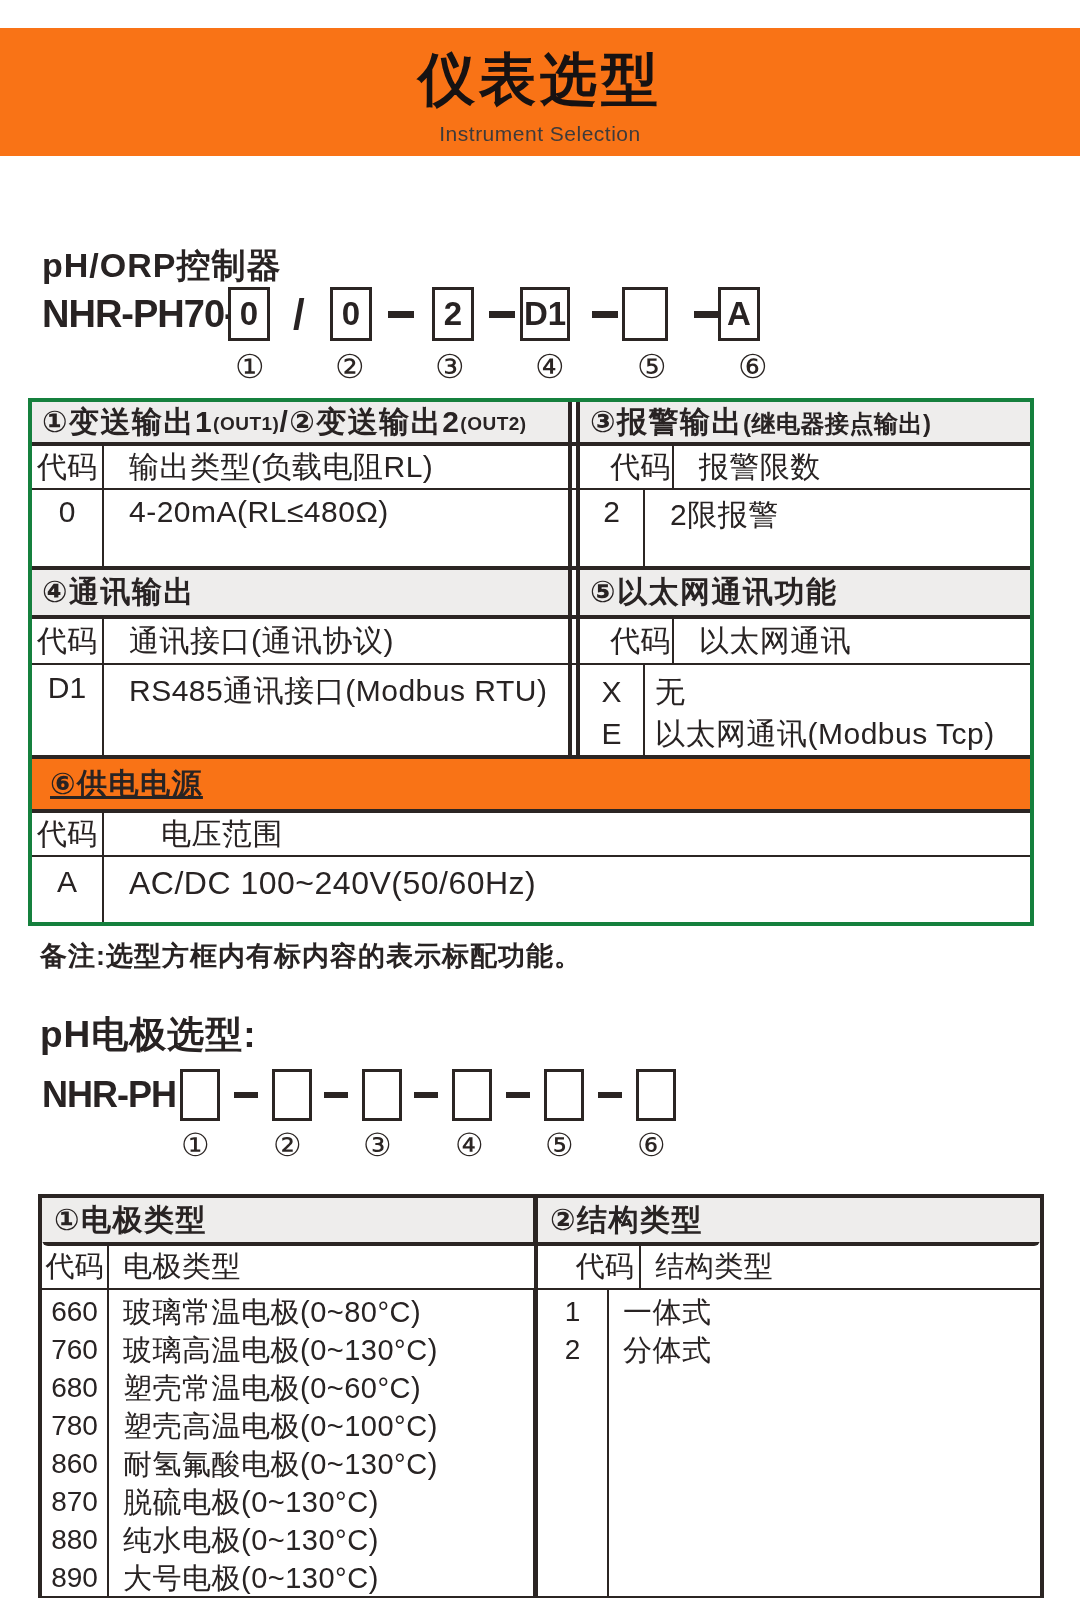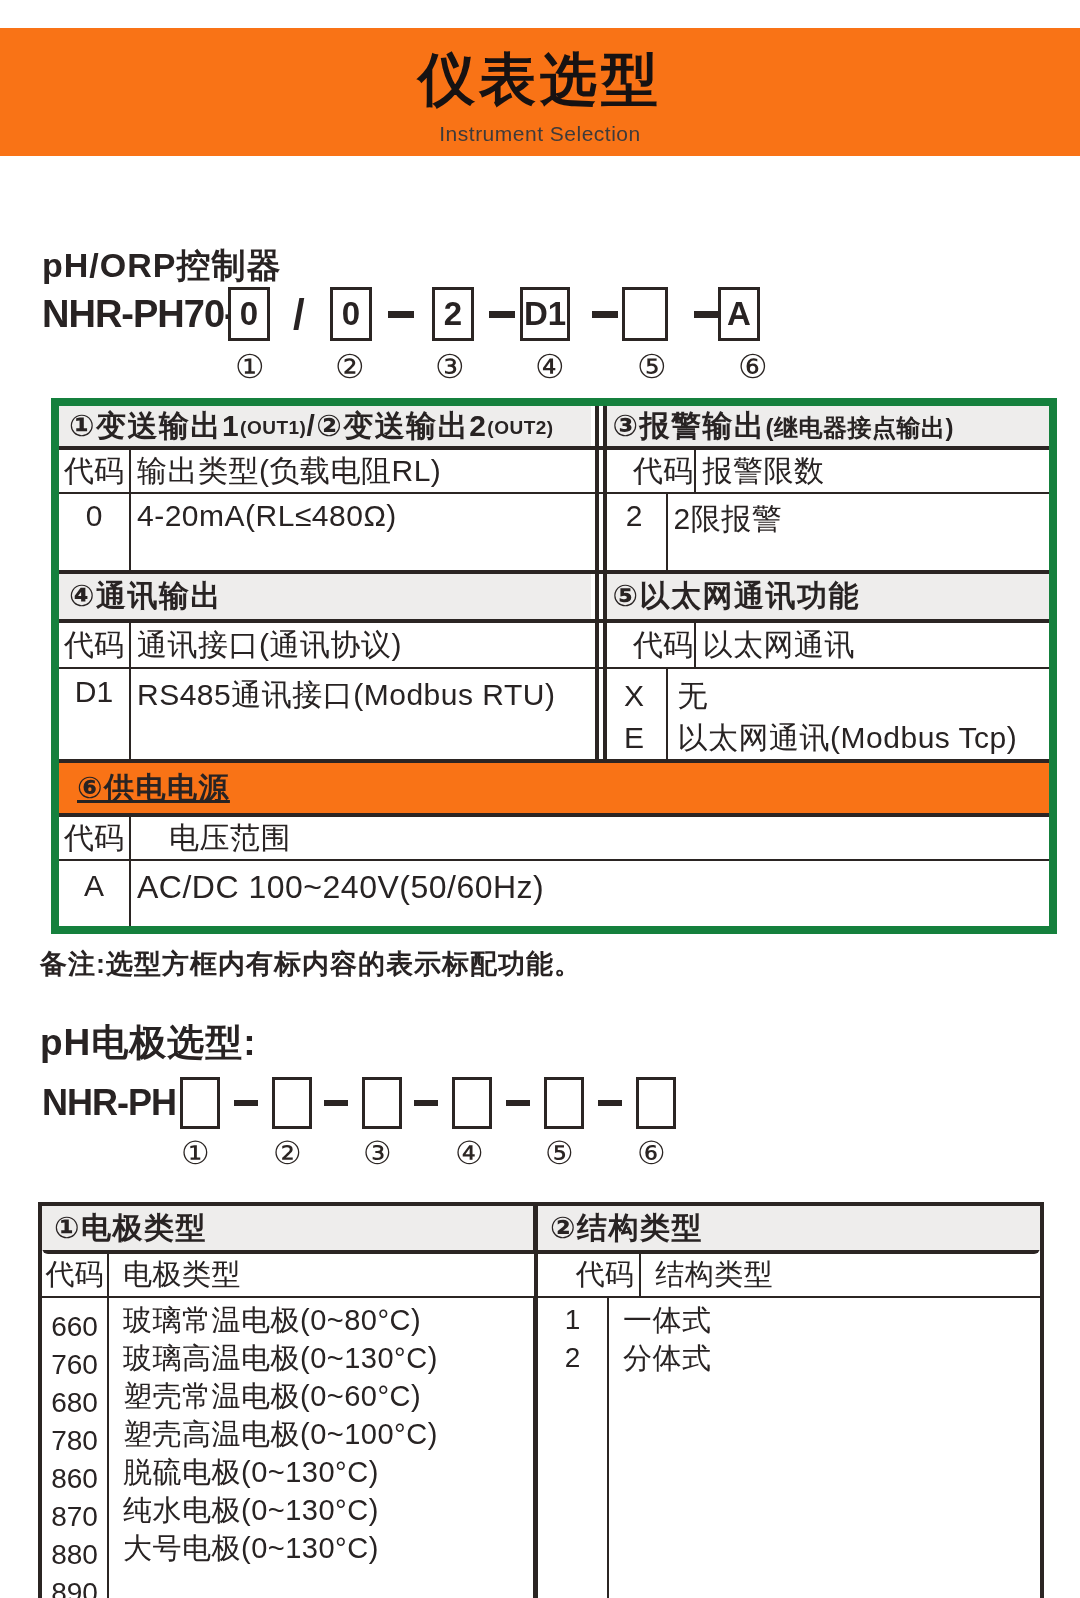--- a/index.html
+++ b/index.html
@@ -20,21 +20,21 @@
   .model-row2{position:relative;height:98px;margin-top:13px;}
   .mprefix{position:absolute;left:42px;top:0;font-size:38px;font-weight:bold;letter-spacing:-1px;line-height:54px;}
   .mprefix2{position:absolute;left:42px;top:0;font-size:36px;font-weight:bold;letter-spacing:-1px;line-height:52px;}
   .mbox{position:absolute;top:0;height:54px;border:3px solid #2b2523;box-sizing:border-box;
         display:flex;align-items:center;justify-content:center;font-size:33px;font-weight:bold;background:#fff;}
   .mbox2{height:52px;}
   .mslash{position:absolute;top:1px;font-size:42px;font-weight:bold;line-height:54px;}
   .mdash{position:absolute;background:#2b2523;}
   .circ{position:absolute;font-family:"DejaVu Serif","Liberation Serif",serif;font-size:33px;color:#2b2523;}
   
-  .tbl{margin-left:51px;width:1006px;box-sizing:border-box;border:8px solid #15803d;}
+  .tbl{margin-left:28px;width:1006px;box-sizing:border-box;border:4px solid #15803d;}
   .tbl2{margin-left:38px;margin-top:27px;width:1006px;height:406px;box-sizing:border-box;
         border:4px solid #2b2523;border-bottom:none;overflow:hidden;}
   .split{position:relative;}
   .row{display:flex;}
   .cl{width:536px;display:flex;box-sizing:border-box;}
   .gp{width:12px;}
   .cr{width:450px;display:flex;box-sizing:border-box;}
   .cl2{width:491px;display:flex;box-sizing:border-box;}
   .gp2{width:5px;background:#2b2523;}
   .cr2{width:502px;display:flex;box-sizing:border-box;}
@@ -43,21 +43,21 @@
   .bb4{border-bottom:4px solid #2b2523;}
   .bb2{border-bottom:2px solid #2b2523;gap:32px;}
   .bb3{border-bottom:3px solid #2b2523;}
   .hdrcell{background:#eeedec;display:flex;align-items:center;padding-left:10px;
            font-size:30px;font-weight:bold;letter-spacing:1.5px;white-space:nowrap;}
   .hdr-small{font-size:19px;font-weight:bold;letter-spacing:0.5px;align-self:center;margin-top:4px;text-align:center;}
   .hdr-small2{font-size:24px;font-weight:bold;letter-spacing:0.5px;align-self:center;margin-top:3px;}
   .code-col{width:72px;border-right:2px solid #2b2523;box-sizing:border-box;display:flex;
             align-items:center;justify-content:center;font-size:30px;flex-shrink:0;}
   .code-col-r{width:65px;}
-  .desc-cell{display:flex;align-items:center;padding-left:6px;font-size:30px;letter-spacing:0.5px;white-space:nowrap;}
+  .desc-cell{display:flex;align-items:center;padding-left:25px;font-size:30px;letter-spacing:0.5px;white-space:nowrap;}
   .ra{height:40px;}
   .rb{height:42px;}
   .rc{height:76px;}
   .rc .code-col,.rc .desc-cell{align-items:flex-start;padding-top:5px;}
   .rd{height:45px;}
   .re{height:44px;}
   .rf{height:90px;}
   .rf .code-col,.rf .desc-cell{align-items:flex-start;padding-top:6px;}
   .stackcode{width:65px;border-right:2px solid #2b2523;box-sizing:border-box;display:flex;
              flex-direction:column;align-items:center;padding-top:6px;font-size:30px;flex-shrink:0;}
@@ -75,21 +75,21 @@
   .rb2{height:42px;}
   .hdrcell2{background:#eeedec;display:flex;align-items:center;padding-left:12px;
             font-size:30px;font-weight:bold;letter-spacing:1.5px;}
   .code-col-t2l{width:67px;border-right:2px solid #2b2523;box-sizing:border-box;display:flex;
                 align-items:center;justify-content:center;font-size:29px;flex-shrink:0;}
   .code-col-t2r{width:71px;border-right:2px solid #2b2523;box-sizing:border-box;display:flex;
                 align-items:center;justify-content:center;font-size:29px;flex-shrink:0;}
   .desc-cell2{display:flex;align-items:center;padding-left:14px;font-size:29px;letter-spacing:0.5px;white-space:nowrap;text-align:center;}
   .data2{height:306px;}
   .dcodes-l{width:67px;border-right:2px solid #2b2523;box-sizing:border-box;display:flex;
-            flex-direction:column;align-items:center;padding-top:10px;flex-shrink:0;}
+            flex-direction:column;align-items:center;padding-top:3px;flex-shrink:0;}
   .dcodes-r{width:71px;border-right:2px solid #2b2523;box-sizing:border-box;display:flex;
             flex-direction:column;align-items:center;padding-top:3px;flex-shrink:0;}
   .ddescs{display:flex;flex-direction:column;padding-left:14px;padding-top:3px;white-space:nowrap;}
   .drow{height:38px;line-height:38px;font-size:28px;}
   .ddescs .drow{font-size:29px;letter-spacing:0.5px;}
   
   .note{margin:12px 0 0 40px;font-size:27px;font-weight:bold;letter-spacing:1px;}
 </style>
 </head>
 <body>
@@ -272,20 +272,21 @@
           <div class="drow">860</div>
           <div class="drow">870</div>
           <div class="drow">880</div>
           <div class="drow">890</div>
         </div>
         <div class="ddescs">
           <div class="drow">玻璃常温电极(0~80°C)</div>
           <div class="drow">玻璃高温电极(0~130°C)</div>
           <div class="drow">塑壳常温电极(0~60°C)</div>
           <div class="drow">塑壳高温电极(0~100°C)</div>
+          <div class="drow">耐氢氟酸电极(0~130°C)</div>
           <div class="drow">脱硫电极(0~130°C)</div>
           <div class="drow">纯水电极(0~130°C)</div>
           <div class="drow">大号电极(0~130°C)</div>
         </div>
       </div>
       <div class="gp2"></div>
       <div class="cr2">
         <div class="dcodes-r">
           <div class="drow">1</div>
           <div class="drow">2</div>

